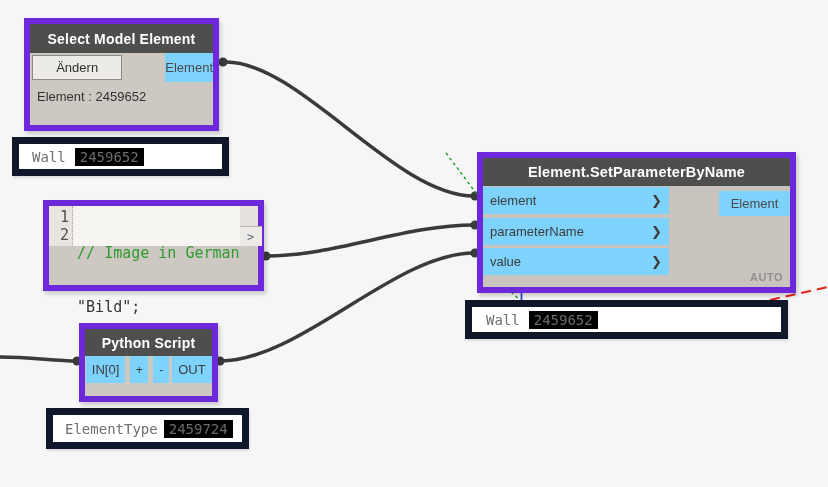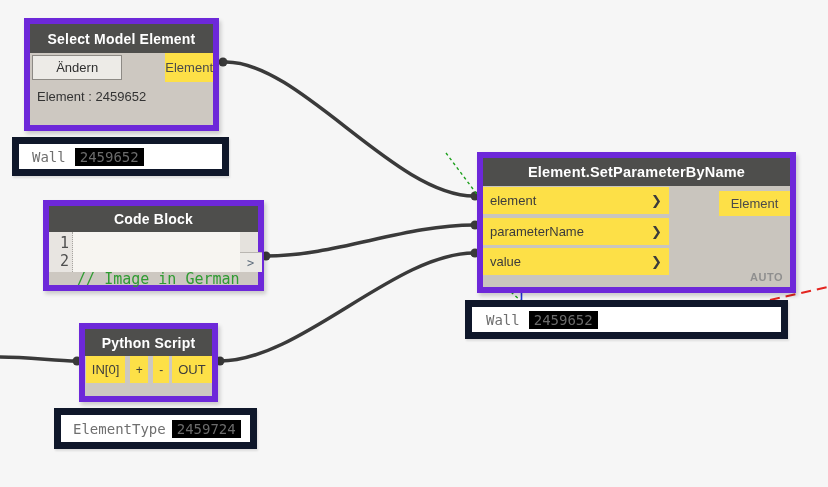--- a/index.html
+++ b/index.html
@@ -16,21 +16,21 @@
     background:#cdc8c1;
     box-shadow:2px 3px 4px rgba(0,0,0,0.18);
   }
   .node-header {
     background:#4e4e4c; color:#ffffff;
     font-weight:bold; font-size:14px;
     display:flex; align-items:center; justify-content:center;
     letter-spacing:0.2px;
   }
   .port {
-    background:#fde047; color:#3c3c3c; font-size:13px;
+    background:#7dd3fc; color:#3c3c3c; font-size:13px;
     display:flex; align-items:center; box-sizing:border-box;
   }
 
   
   #node-select { left:24px; top:18px; width:195px; height:113px; }
   #node-select .node-header { height:29px; }
   #node-select .port-row { display:flex; height:29px; align-items:stretch;gap:40px; }
   .change-btn {
     margin:2px 0 2px 2px; width:122px;
     background:#edebe7; border:1px solid #8d8a85; box-sizing:border-box;
@@ -96,21 +96,21 @@
     background:#ffffff; border:7px solid #0f172a; box-sizing:border-box;
     box-shadow:1px 2px 2px rgba(0,0,0,0.10);
     display:flex; align-items:center;
     font-family:"DejaVu Sans Mono", monospace; font-size:14px; color:#6f6f6f;
   }
   .bubble .val {
     background:#000000; padding:1px 5px; margin-left:9px; color:#6b6b6b;
   }
   #bubble-select   { left:12px;  top:137px; width:217px; height:39px; padding-left:13px; }
   #bubble-setparam { left:465px; top:300px; width:323px; height:39px; padding-left:14px; }
-  #bubble-python   { left:54px;  top:408px; width:203px; height:41px; padding-left:12px; }
+  #bubble-python   { left:46px;  top:408px; width:203px; height:41px; padding-left:12px; }
   #bubble-python .val { margin-left:6px; }
 </style>
 </head>
 <body>
 
 <div id="canvas">
 
   <svg id="wire-layer" width="828" height="487">
 
     <path d="M226,62 C300,62 395,196 474,196" fill="none" stroke="#3a3a3a" stroke-width="3.5" stroke-linecap="round"></path>
@@ -135,21 +135,20 @@
   <div class="node" id="node-select">
     <div class="node-header">Select Model Element</div>
     <div class="port-row">
       <div class="change-btn">Ändern</div>
       <div class="port out-port">Element</div>
     </div>
     <div class="select-body">Element : 2459652</div>
   </div>
 
   <div class="node" id="node-codeblock">
-    <div class="node-header">Code Block</div>
     <div class="code-area">
       <div class="code-gutter">
         <div>1</div>
         <div>2</div>
       </div>
       <div class="code-text">
         <div class="code-line-comment">// Image in German</div>
         <div class="code-line-normal">"Bild";</div>
       </div>
       <div class="code-right-col">

